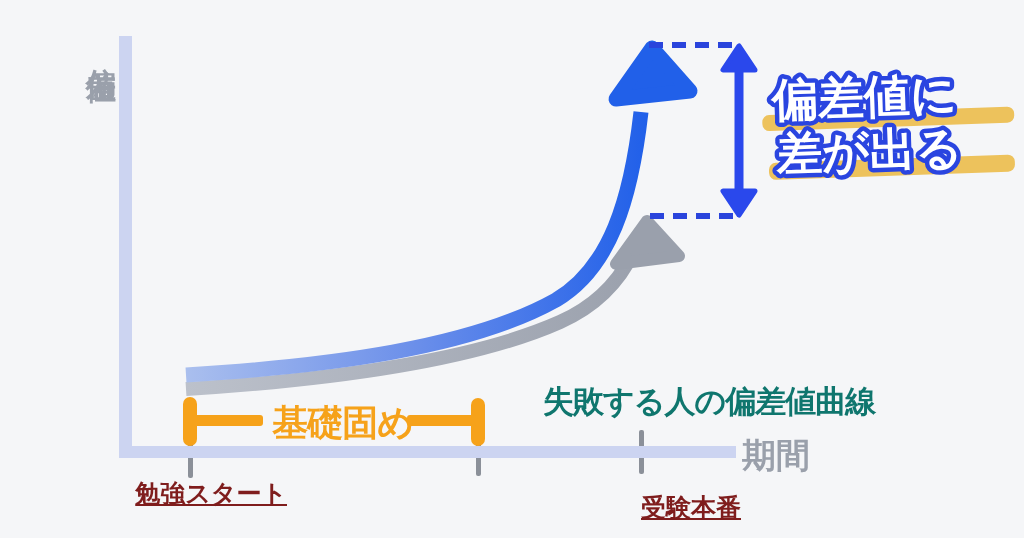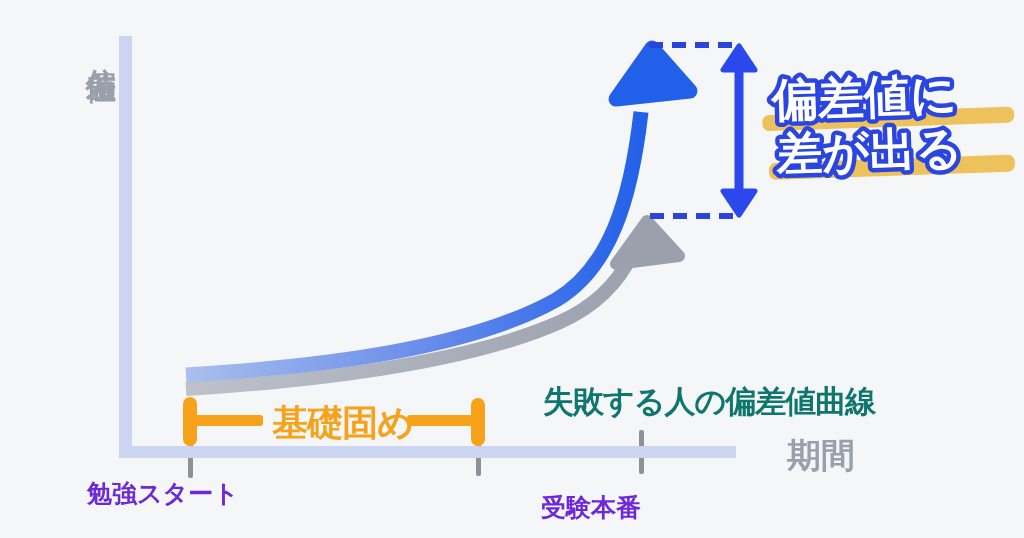--- a/index.html
+++ b/index.html
@@ -18,25 +18,25 @@
     left:172px; top:131px; font-size:40px; letter-spacing:-1px;
     color:#3452ec; text-shadow:3px 4px 0 rgba(178,192,238,0.55);
   }
   .fail-label {
     left:543px; top:350px; font-size:31px; letter-spacing:-1px; color:#0f766e;margin-top:31px;
   }
   .bracket-label {
     left:258px; top:399px; width:155px; text-align:right;
     font-size:36px; letter-spacing:-1px; color:#f6a21a;
   }
-  .tick-label { font-size:25px; color:#6d28d9; text-align:left; width:200px; }
+  .tick-label { font-size:25px; color:#7f1d1d; text-align:right; width:200px;text-decoration:underline; }
   .tick-start { left:87px;  top:477px; }
   .tick-6mo   { left:378px; top:477px; }
   .tick-exam  { left:541px; top:478px;margin-top:13px; }
-  .x-axis-label { left:742px; top:433px; font-size:34px; color:#9aa0ab;margin-left:45px; }
+  .x-axis-label { left:742px; top:433px; font-size:34px; color:#9aa0ab; }
   .callout-text {
     font-family:"DejaVu Sans","Liberation Sans",sans-serif;
     font-weight:800; font-size:46px;
     fill:#ffffff; stroke:#2a45e0; stroke-width:9px;
     stroke-linejoin:round; paint-order:stroke fill;
     text-anchor:middle;
   }
 </style>
 </head>
 <body>

